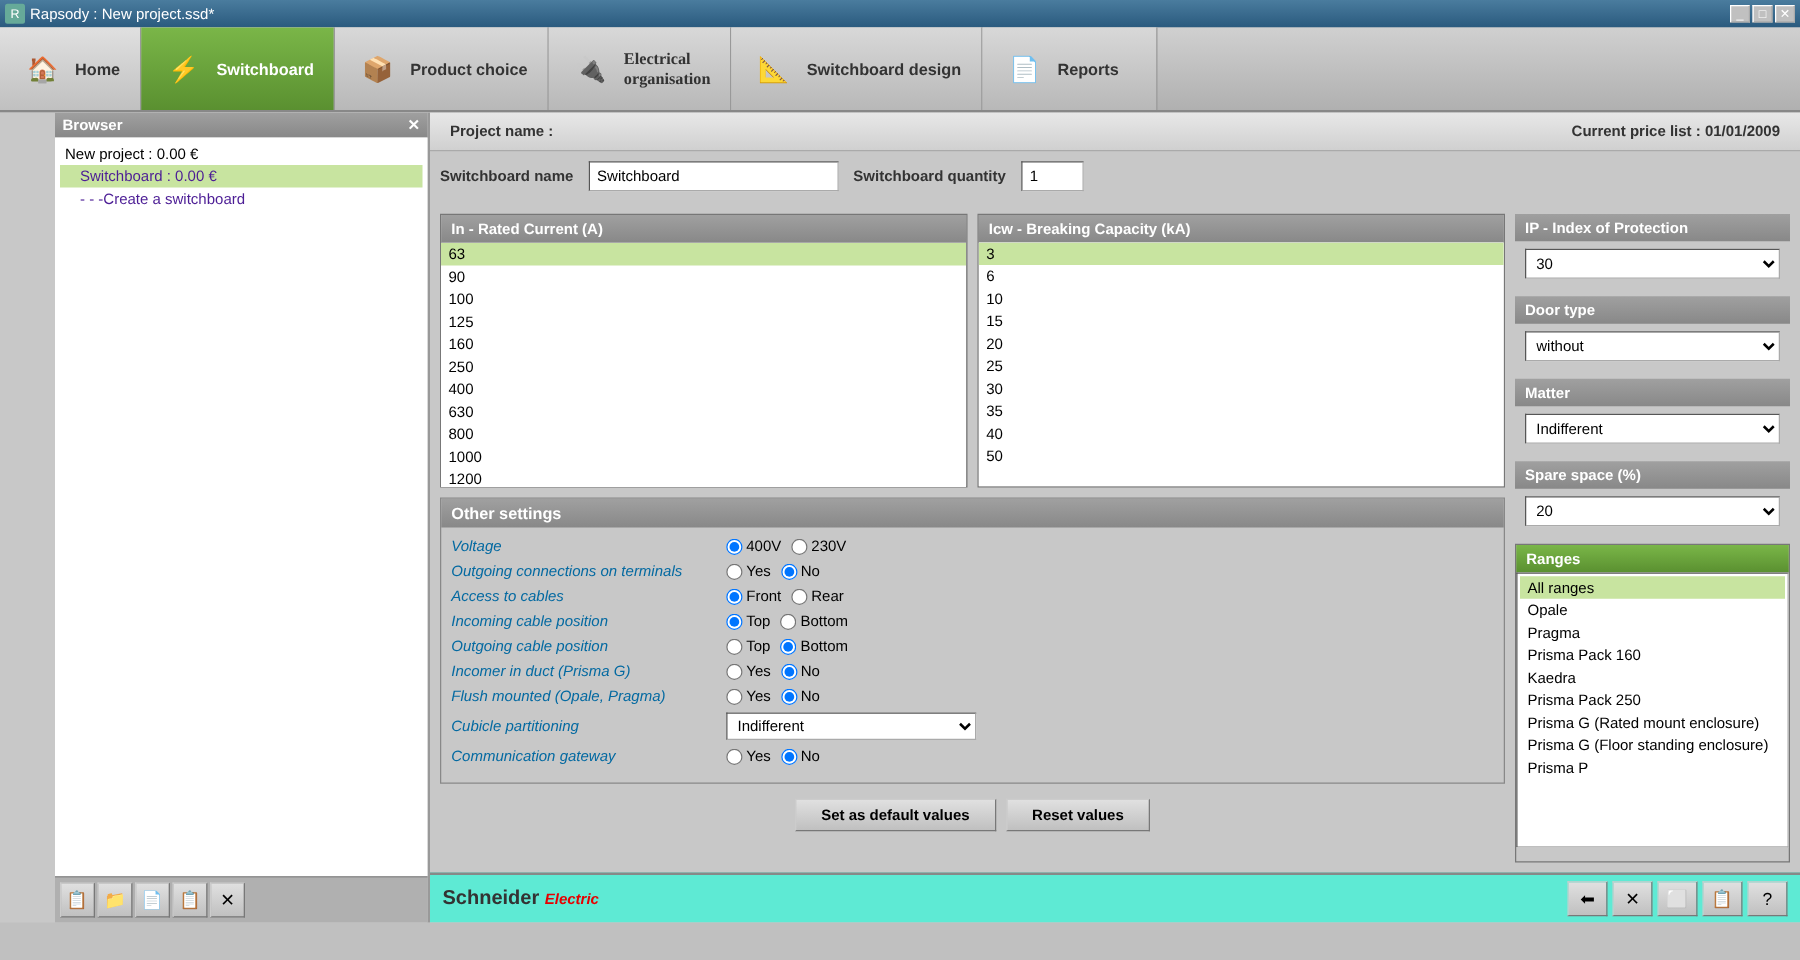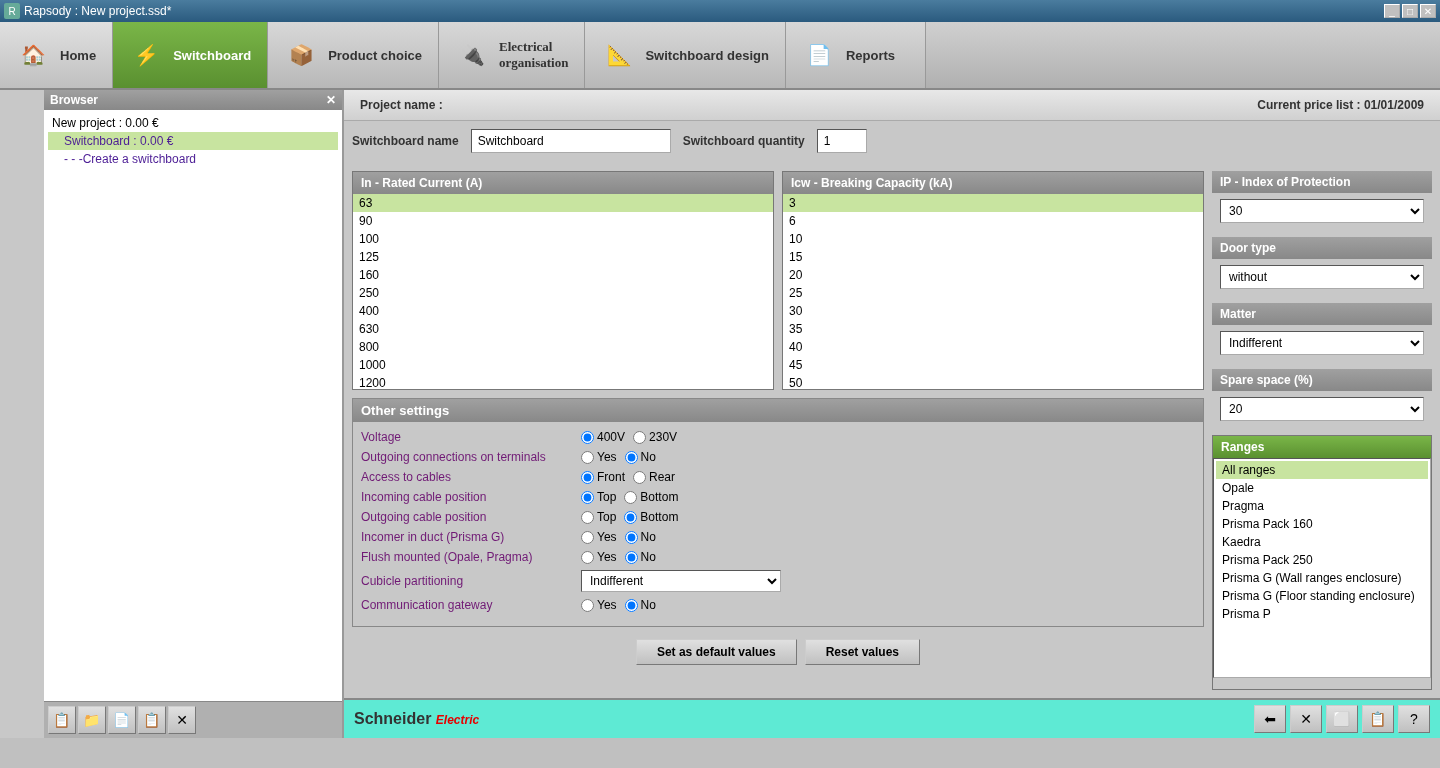--- a/index.html
+++ b/index.html
@@ -228,21 +228,22 @@
       padding: 8px;
     }
     .settings-row {
       display: flex;
       align-items: center;
       margin-bottom: 6px;
       font-size: 12px;
     }
     .settings-row-label {
       width: 220px;
-      color: #701a75;
+      color: #0369a1;
+      font-style: italic;
     }
     .radio-group {
       display: flex;
       gap: 8px;
       align-items: center;
     }
     .radio-label {
       display: flex;
       align-items: center;
       gap: 3px;
@@ -445,21 +446,20 @@
               <div class="scrollbar-list">
                 <div class="list-item selected">3</div>
                 <div class="list-item">6</div>
                 <div class="list-item">10</div>
                 <div class="list-item">15</div>
                 <div class="list-item">20</div>
                 <div class="list-item">25</div>
                 <div class="list-item">30</div>
                 <div class="list-item">35</div>
                 <div class="list-item">40</div>
-                <div class="list-item">45</div>
                 <div class="list-item">50</div>
 
               </div>
             </div>
           </div>
 
           <div class="other-settings-panel">
             <div class="other-settings-header">Other settings</div>
             <div class="other-settings-content">
 
@@ -635,21 +635,21 @@
 
           <div style="border:1px solid #777; flex:1;">
             <div class="ranges-header">Ranges</div>
             <div class="ranges-list" style="min-height:220px; border:1px inset #aaa; background:white; padding:2px;">
               <div class="ranges-item selected">All ranges</div>
               <div class="ranges-item">Opale</div>
               <div class="ranges-item">Pragma</div>
               <div class="ranges-item">Prisma Pack 160</div>
               <div class="ranges-item">Kaedra</div>
               <div class="ranges-item">Prisma Pack 250</div>
-              <div class="ranges-item">Prisma G (Wall ranges enclosure)</div>
+              <div class="ranges-item">Prisma G (Rated mount enclosure)</div>
               <div class="ranges-item">Prisma G (Floor standing enclosure)</div>
               <div class="ranges-item">Prisma P</div>
             </div>
           </div>
 
         </div>
       </div>
     </div>
 
     <div class="bottom-toolbar">

